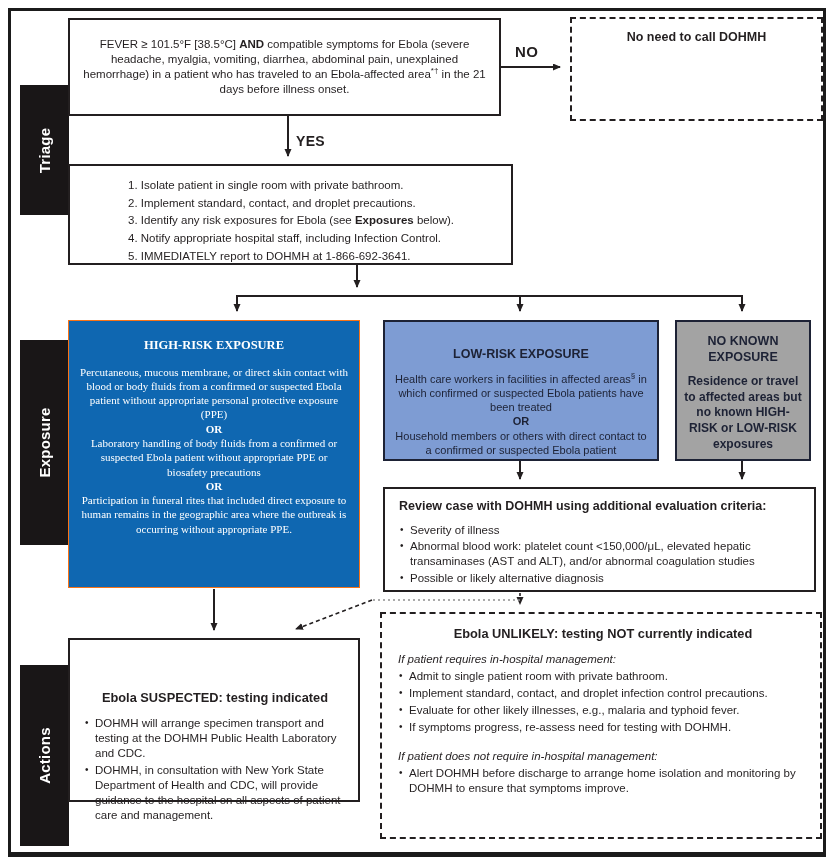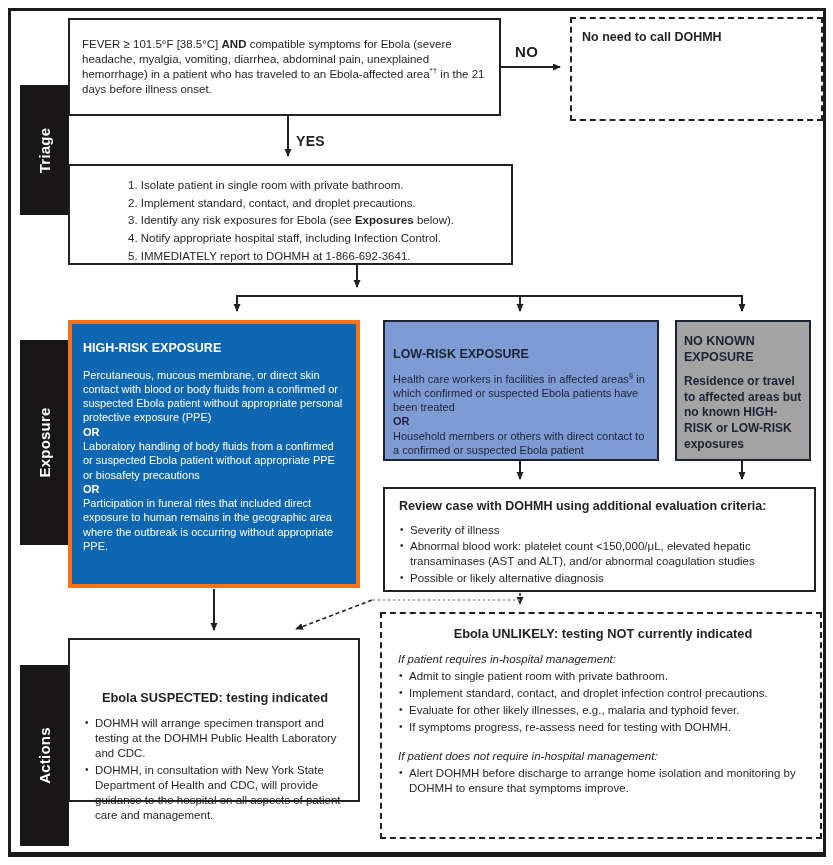--- a/index.html
+++ b/index.html
@@ -5,21 +5,21 @@
   html,body{margin:0;padding:0;background:#ffffff;}
   body{width:833px;height:865px;position:relative;overflow:hidden;
        font-family:"Liberation Sans","DejaVu Sans",sans-serif;color:#231f20;}
   .abs{position:absolute;box-sizing:border-box;}
   .figure-border{left:8px;top:8px;width:818px;height:849px;
        border:3px solid #1b1b1b;border-bottom-width:5px;background:transparent;}
   .connectors{left:0;top:0;width:833px;height:865px;pointer-events:none;}
 
   .box{position:absolute;box-sizing:border-box;border:2px solid #231f20;background:#fff;
        font-size:11.5px;line-height:1.32;}
-  .center{text-align:left;}
+  .center{text-align:center;}
   .dashedbox{border:2px dashed #231f20;}
 
   .fever{left:68px;top:18px;width:433px;height:98px;padding:10px 12px;
          display:flex;align-items:center;}
   .fever p{margin:0;width:100%;}
   sup{font-size:8px;line-height:0;}
 
   .nocall{left:570px;top:17px;width:253px;height:104px;padding:8px 10px;}
   .nocall .ttl{font-weight:bold;font-size:12.5px;margin:2px 0 7px 0;}
   .nocall .bdy{font-size:11.3px;line-height:1.3;}
@@ -31,21 +31,21 @@
 
   .sidelabel{position:absolute;left:20px;width:49px;background:#191617;
        display:flex;align-items:center;justify-content:center;}
   .sidelabel span{transform:rotate(-90deg);white-space:nowrap;color:#fff;
        font-weight:bold;font-size:15px;letter-spacing:.2px;}
   .lab-triage{top:85px;height:130px;}
   .lab-exposure{top:340px;height:205px;}
   .lab-actions{top:665px;height:181px;}
 
   .highrisk{left:68px;top:320px;width:292px;height:268px;background:#0f67b1;
-       border:4px solid #f97316;color:#ffffff;padding:14px 11px;}
+       border:1px solid #f97316;color:#ffffff;padding:14px 11px;font-family:Liberation Serif, serif;}
   .highrisk .ttl{font-weight:bold;font-size:12.5px;margin:2px 0 11px 0;}
   .highrisk p{margin:0;font-size:11px;line-height:1.3;}
   .or{font-weight:bold;font-size:11px;margin:0;}
   .lowrisk{left:383px;top:320px;width:276px;height:141px;background:#7e9cd3;
        border:2px solid #1d2235;color:#1d2235;padding:22px 8px;}
   .lowrisk .ttl{font-weight:bold;font-size:12.5px;margin:2px 0 9px 0;}
   .lowrisk p{margin:0;font-size:11px;line-height:1.3;}
   .noknown{left:675px;top:320px;width:136px;height:141px;background:#a3a3a3;
        border:2px solid #1d2235;color:#1d2235;padding:10px 7px;}
   .noknown .ttl{font-weight:bold;font-size:12.5px;line-height:1.25;margin:2px 0 9px 0;}

